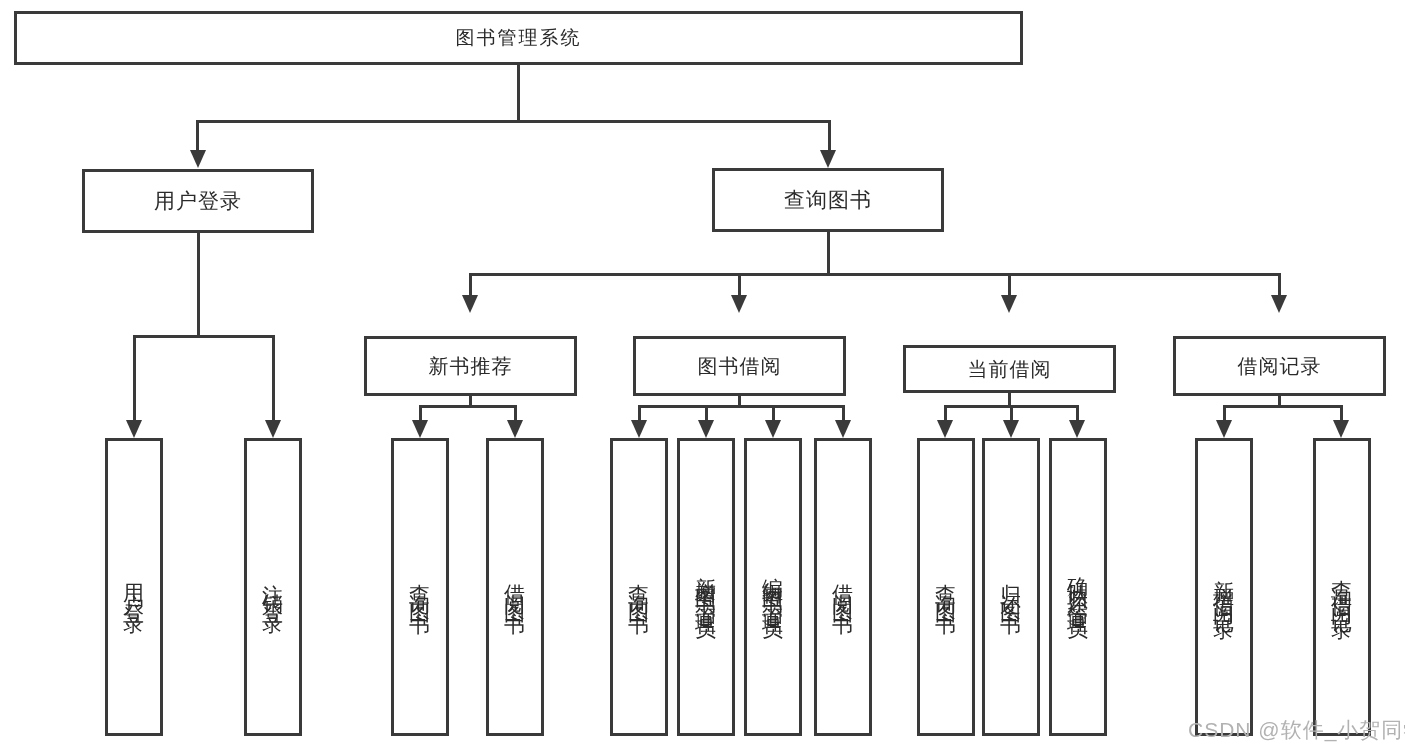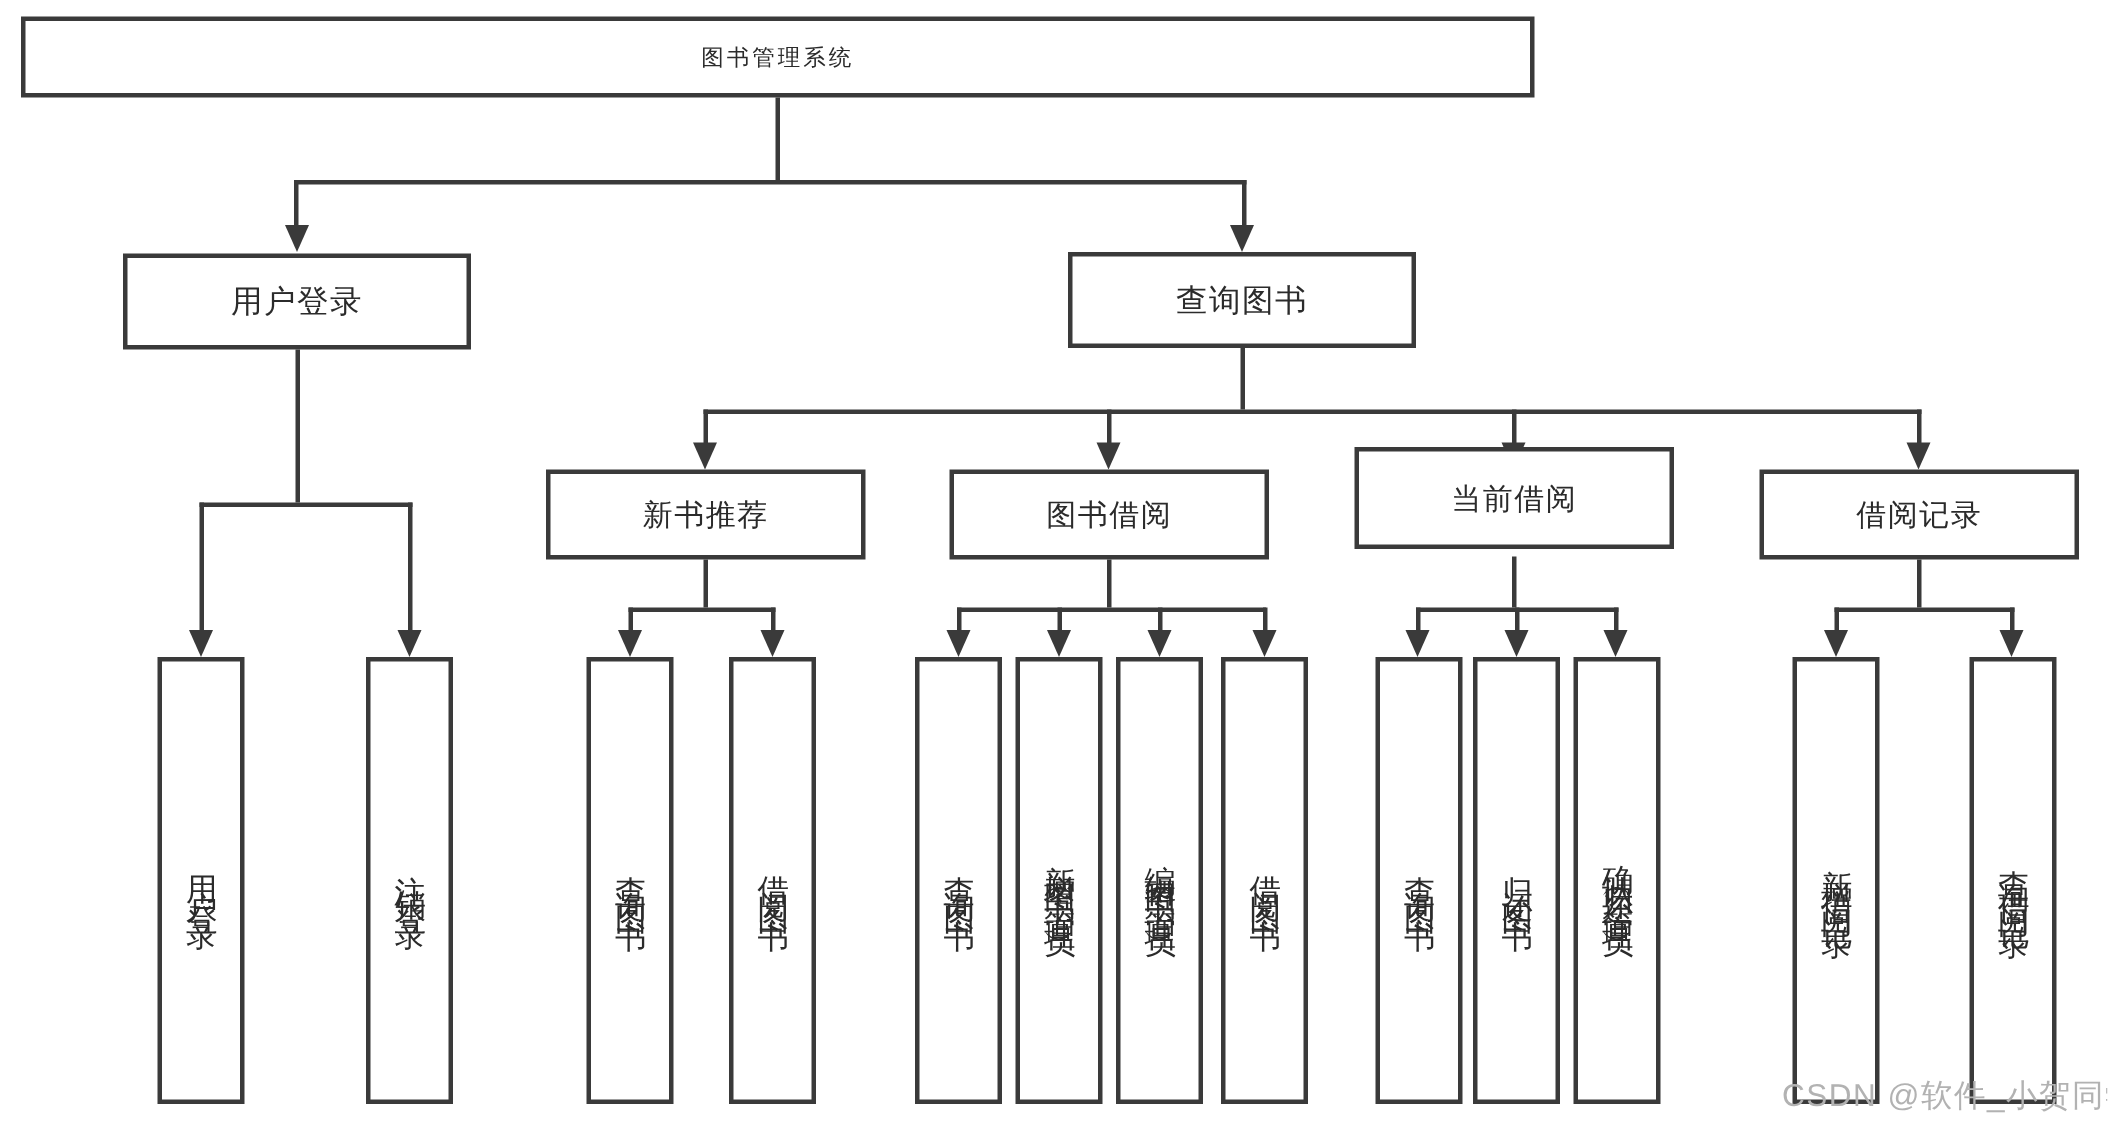--- a/index.html
+++ b/index.html
@@ -28,23 +28,23 @@
     border-top:18px solid var(--line);
   }
   
   .node{
     position:absolute;
     background:#fff;
     border:3px solid var(--line);
     display:flex;align-items:center;justify-content:center;
     color:var(--text);
   }
-  .node.l1{font-size:15px;letter-spacing:2px;}
+  .node.l1{font-size:19px;letter-spacing:2px;}
   .node.l2{font-size:21px;letter-spacing:1px;}
-  .node.l3{font-size:20px;letter-spacing:1px;}
+  .node.l3{font-size:20px;letter-spacing:1px;margin-top:23px;}
   .leaf{
     position:absolute;
     background:#fff;
     border:3px solid var(--line);
     display:flex;align-items:center;justify-content:center;
     color:var(--text);
   }
   .leaf .vtext{
     writing-mode:vertical-rl;
     text-orientation:mixed;
@@ -136,21 +136,21 @@
   <div class="node l2" style="left:712px;top:168px;width:232px;height:64px">
     <span>查询图书</span>
   </div>
 
   <div class="node l3" style="left:364px;top:313px;width:213px;height:60px">
     <span>新书推荐</span>
   </div>
   <div class="node l3" style="left:633px;top:313px;width:213px;height:60px">
     <span>图书借阅</span>
   </div>
-  <div class="node l3" style="left:903px;top:298px;width:213px;height:68px">
+  <div class="node l3" style="left:903px;top:322px;width:213px;height:48px">
     <span>当前借阅</span>
   </div>
   <div class="node l3" style="left:1173px;top:313px;width:213px;height:60px">
     <span>借阅记录</span>
   </div>
 
   <div class="leaf" style="left:105px;top:438px;width:58px;height:298px">
     <span class="vtext">用户登录</span>
   </div>
   <div class="leaf" style="left:244px;top:438px;width:58px;height:298px">

